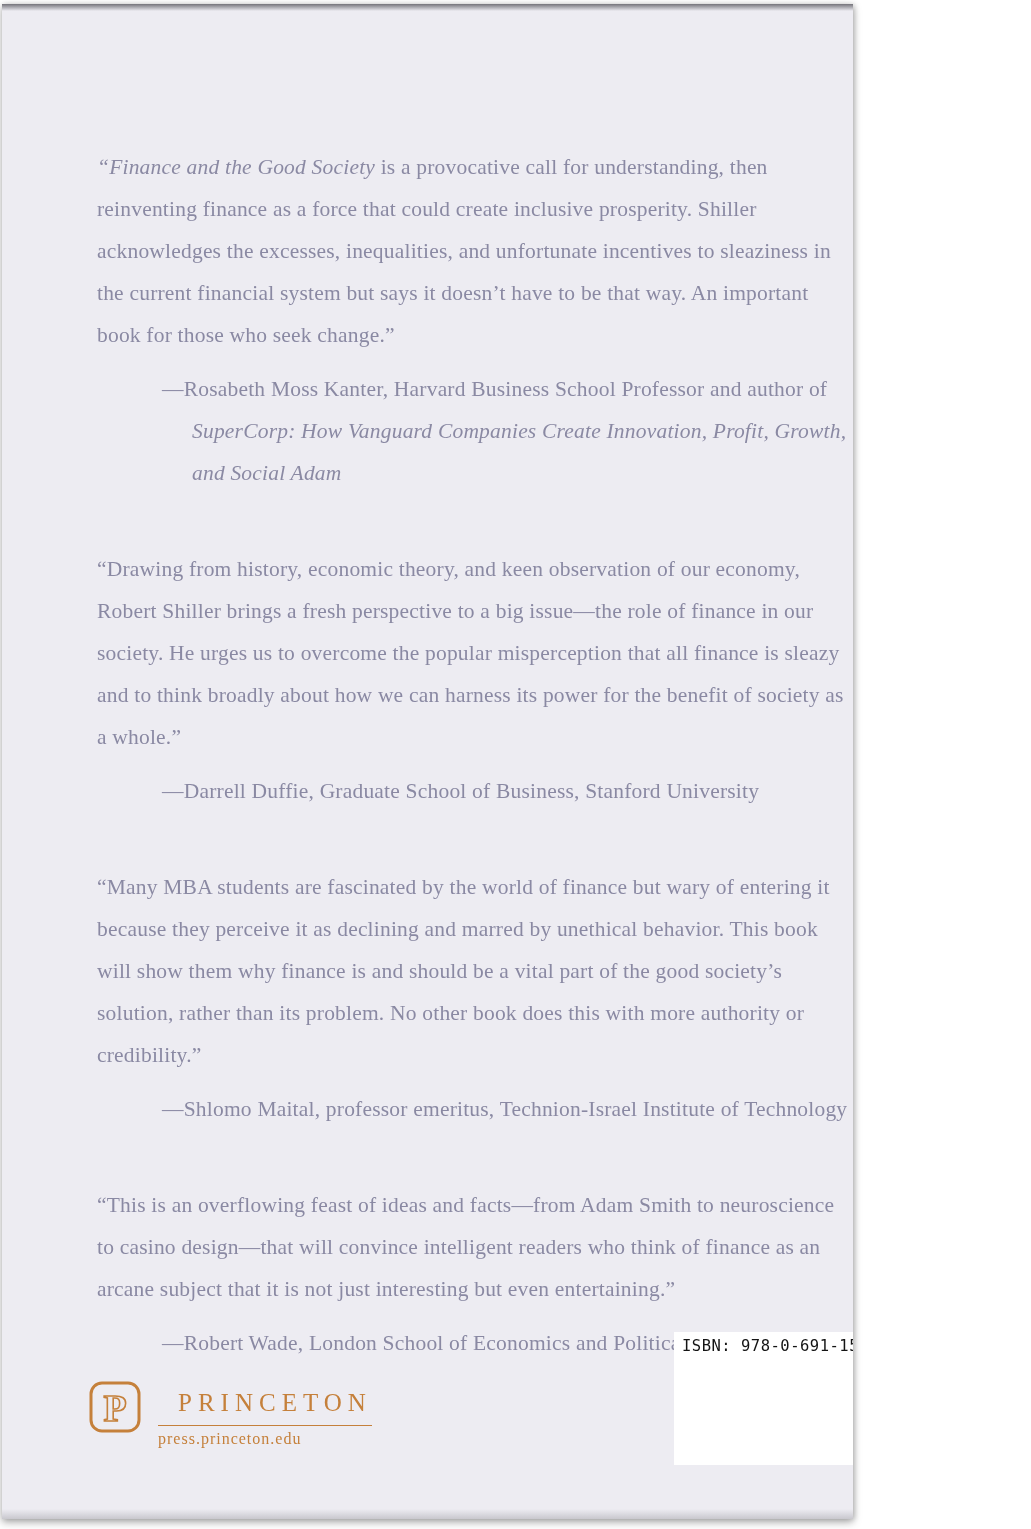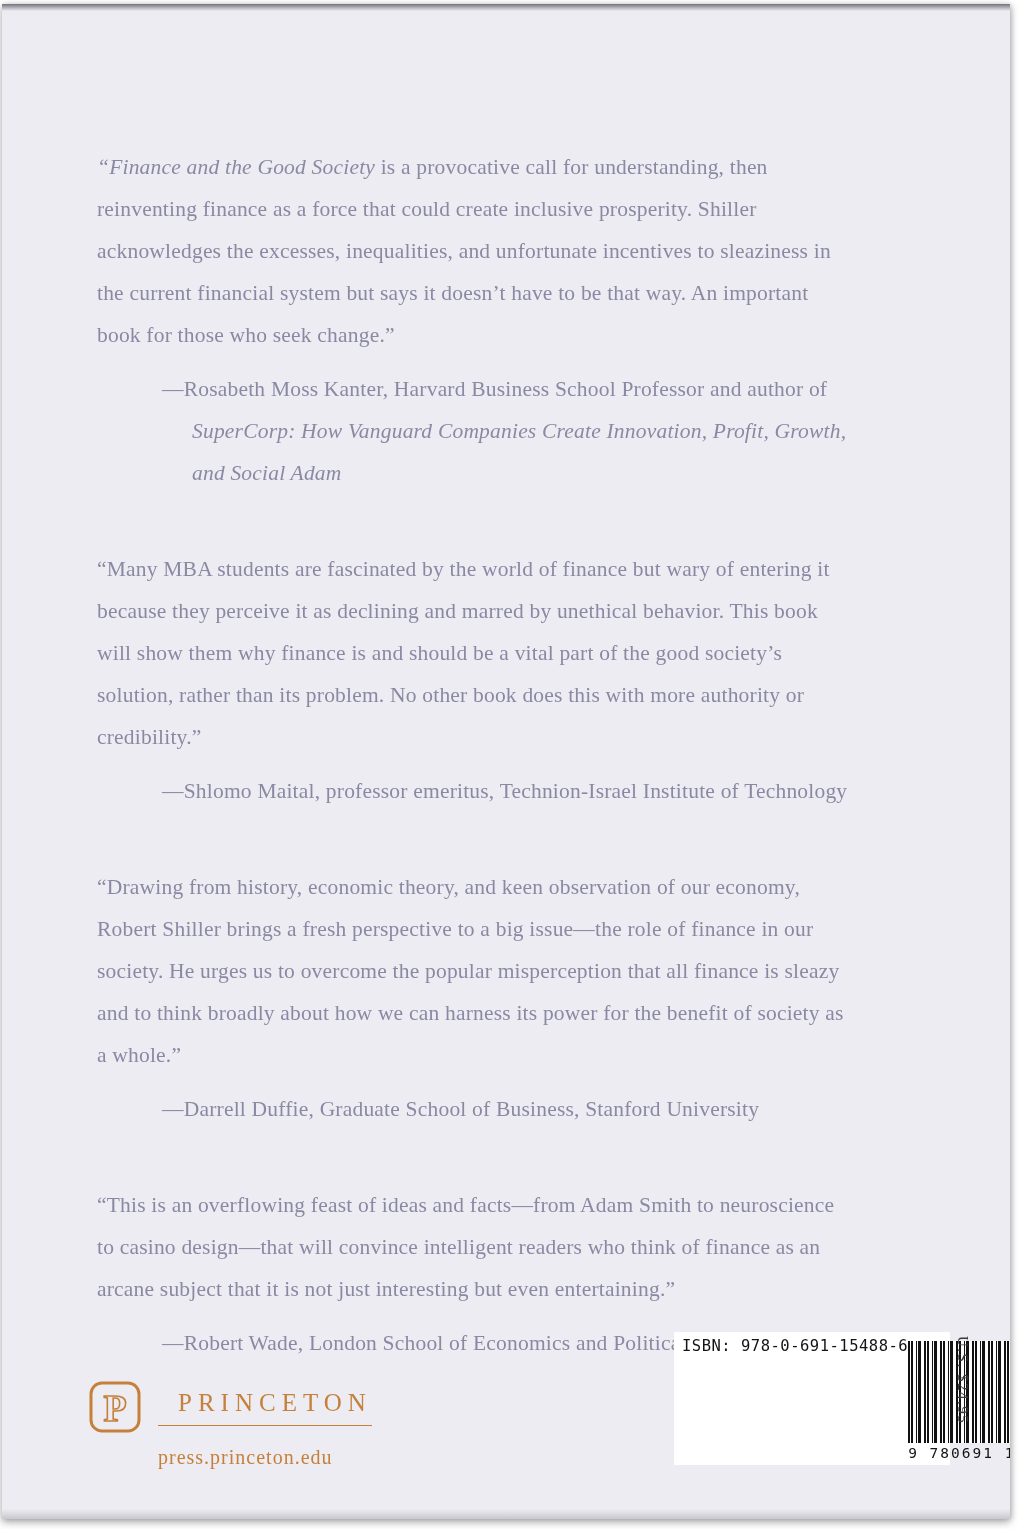--- a/index.html
+++ b/index.html
@@ -2,21 +2,21 @@
 <html><head>
 <meta charset="utf-8">
 <style>
   html,body{margin:0;padding:0;}
   body{
     width:1031px;height:1529px;position:relative;
     background:#ffffff;
     font-family:"Liberation Serif", serif;
   }
   .cover{
-    position:absolute;left:2px;top:4px;width:1008px;height:1515px;
+    position:absolute;left:2px;top:4px;width:851px;height:1515px;
     background:#edecf2;
     box-shadow:0 3px 8px rgba(0,0,0,.35), 2px 0 5px rgba(0,0,0,.12);
     overflow:hidden;
   }
   .cover::before{
     content:"";position:absolute;left:0;top:0;right:0;height:7px;
     background:linear-gradient(to bottom, rgba(35,35,42,.6), rgba(35,35,42,0));
     pointer-events:none;
   }
   .cover::after{
@@ -45,22 +45,22 @@
     display:flex;align-items:flex-start;gap:16px;
     color:#c5803b;
   }
   .p-logo{width:54px;height:54px;display:block;}
   .pub-col{padding-top:10px;}
   .pub-name{
     font-size:25px;letter-spacing:6px;line-height:1;
     font-family:"Liberation Serif", serif;font-weight:400;margin-left:20px;
   }
   .pub-url{
-    margin-top:10px;border-top:1.5px solid #c5803b;padding-top:20px;
-    font-size:20px;letter-spacing:1px;
+    margin-top:10px;border-top:1.5px solid #c5803b;padding-top:4px;
+    font-size:16px;letter-spacing:1px;
     font-family:"Liberation Serif", serif;
   }
 
   
   .barcode-panel{
     position:absolute;left:672px;top:1328px;width:276px;height:133px;
     background:#ffffff;box-sizing:border-box;padding:5px 8px 4px 8px;
     display:flex;flex-direction:row;
   }
   .isbn-line{
@@ -111,27 +111,27 @@
 <div class="cover">
 
   <div class="quotes">
 
     <section class="quote-block">
       <p class="quote"><em>“Finance and the Good Society</em><span> is a provocative call for understanding, then reinventing finance as a force that could create inclusive prosperity. Shiller acknowledges the excesses, inequalities, and unfortunate incentives to sleaziness in the current financial system but says it doesn’t have to be that way. An important book for those who seek change.”</span></p>
       <p class="attribution"><span>—Rosabeth Moss Kanter, Harvard Business School Professor and author of </span><em>SuperCorp: How Vanguard Companies Create Innovation, Profit, Growth, and Social Adam</em></p>
     </section>
 
     <section class="quote-block">
-      <p class="quote"><span>“Many MBA students are fascinated by the world of finance but wary of entering it because they perceive it as declining and marred by unethical behavior. This book will show them why finance is and should be a vital part of the good society’s solution, rather than its problem. No other book does this with more authority or credibility.”</span></p>
-      <p class="attribution"><span>—Shlomo Maital, professor emeritus, Technion-Israel Institute of Technology</span></p>
+      <p class="quote"><span>“Drawing from history, economic theory, and keen observation of our economy, Robert Shiller brings a fresh perspective to a big issue—the role of finance in our society. He urges us to overcome the popular misperception that all finance is sleazy and to think broadly about how we can harness its power for the benefit of society as a whole.”</span></p>
+      <p class="attribution"><span>—Darrell Duffie, Graduate School of Business, Stanford University</span></p>
     </section>
 
     <section class="quote-block">
-      <p class="quote"><span>“Drawing from history, economic theory, and keen observation of our economy, Robert Shiller brings a fresh perspective to a big issue—the role of finance in our society. He urges us to overcome the popular misperception that all finance is sleazy and to think broadly about how we can harness its power for the benefit of society as a whole.”</span></p>
-      <p class="attribution"><span>—Darrell Duffie, Graduate School of Business, Stanford University</span></p>
+      <p class="quote"><span>“Many MBA students are fascinated by the world of finance but wary of entering it because they perceive it as declining and marred by unethical behavior. This book will show them why finance is and should be a vital part of the good society’s solution, rather than its problem. No other book does this with more authority or credibility.”</span></p>
+      <p class="attribution"><span>—Shlomo Maital, professor emeritus, Technion-Israel Institute of Technology</span></p>
     </section>
 
     <section class="quote-block">
       <p class="quote"><span>“This is an overflowing feast of ideas and facts—from Adam Smith to neuroscience to casino design—that will convince intelligent readers who think of finance as an arcane subject that it is not just interesting but even entertaining.”</span></p>
       <p class="attribution"><span>—Robert Wade, London School of Economics and Political Science</span></p>
     </section>
 
   </div>
 
   <div class="footer-left">

